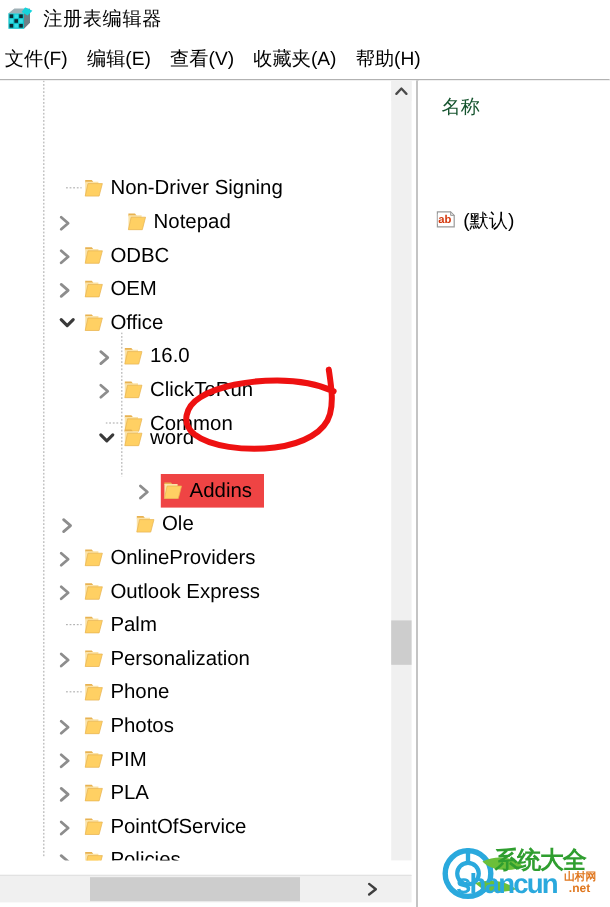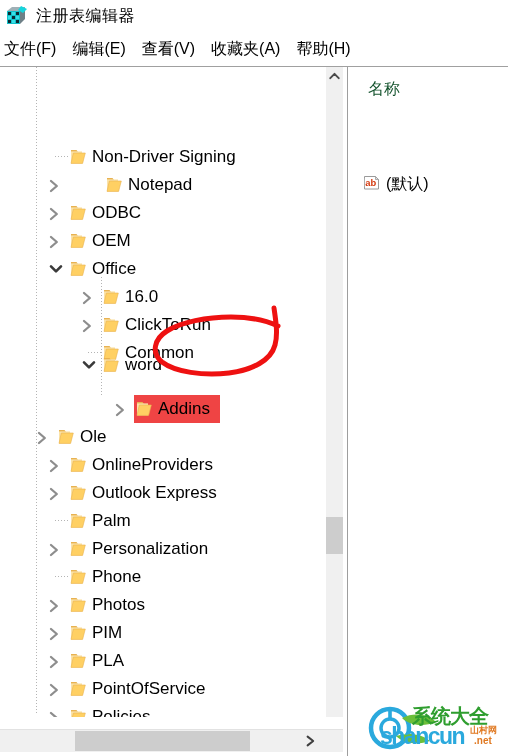--- a/index.html
+++ b/index.html
@@ -498,21 +498,21 @@
               <svg width="17" height="18" viewBox="0 0 17 18">
                 <path d="M1 2 L6.5 2 L8.2 4.2 L1 4.2 Z" fill="#e8b251"></path>
                 <path d="M1 3.4 L12 3.4 L12 15.4 L1 15.4 Z" fill="#fbe3a8"></path>
                 <path d="M3.3 5.0 L15.3 5.0 L12.6 15.4 L1 15.4 Z" fill="#ffd063"></path>
                 <path d="M3.3 5.0 L15.3 5.0 L12.6 15.4 L1 15.4 Z" fill="none" stroke="#e8b251" stroke-width="0.6"></path>
               </svg>
             </div>
             <span class="tree-label">Addins</span>
           </div>
         </div>
-        <div class="tree-row" style="top: 356px; left: 34px;">
+        <div class="tree-row" style="top: 356px; left: 48px; gap: 41px;">
           <div class="twisty">
             <svg width="11" height="14" viewBox="0 0 11 14">
               <path d="M2 2 L7.8 7 L2 12" stroke="#8d8d8d" stroke-width="2.3" fill="none" stroke-linecap="round" stroke-linejoin="round"></path>
             </svg>
           </div>
           <div class="row-hit">
             <div class="folder">
               <svg width="17" height="18" viewBox="0 0 17 18">
                 <path d="M1 2 L6.5 2 L8.2 4.2 L1 4.2 Z" fill="#e8b251"></path>
                 <path d="M1 3.4 L12 3.4 L12 15.4 L1 15.4 Z" fill="#fbe3a8"></path>

